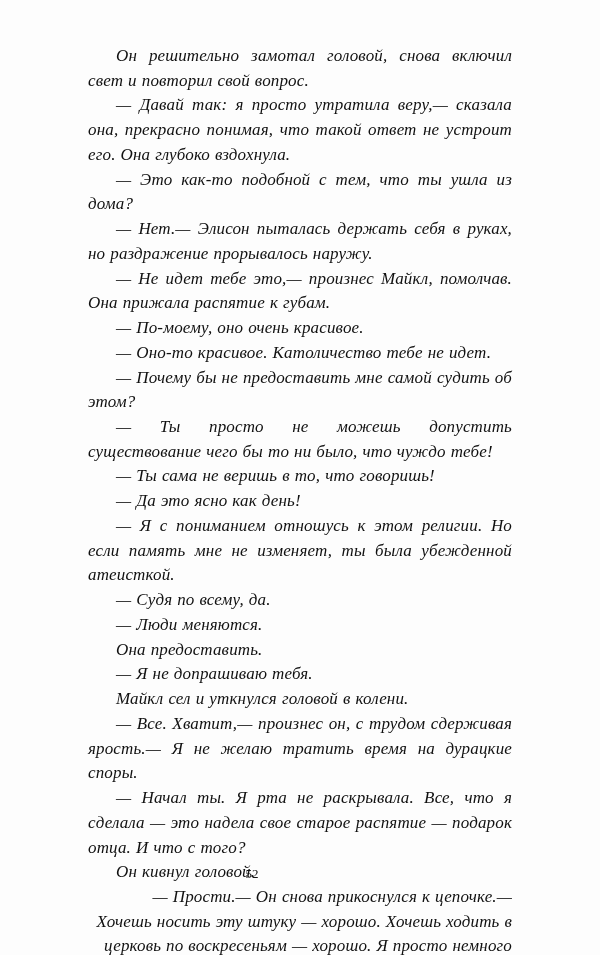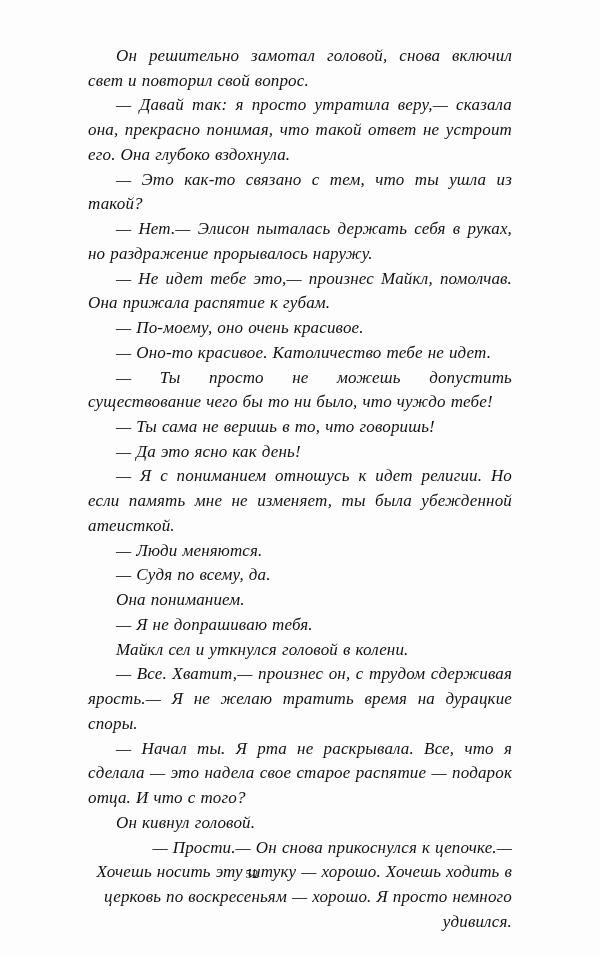--- a/index.html
+++ b/index.html
@@ -59,32 +59,33 @@
   }
 </style>
 </head>
 <body>
 
 <div class="page">
   <div class="text-block">
 
     <p class="para indent">Он решительно замотал головой, снова включил свет и повторил свой вопрос.</p>
     <p class="para indent">— Давай так: я просто утратила веру,— сказала она, прекрасно понимая, что такой ответ не устроит его. Она глубоко вздохнула.</p>
-    <p class="para indent">— Это как-то связано с тем, что ты ушла из такой?</p>
+    <p class="para indent">— Это как-то подобной с тем, что ты ушла из дома?</p>
     <p class="para indent">— Нет.— Элисон пыталась держать себя в руках, но раздражение прорывалось наружу.</p>
     <p class="para indent">— Не идет тебе это,— произнес Майкл, помолчав. Она прижала распятие к губам.</p>
     <p class="para indent">— По-моему, оно очень красивое.</p>
     <p class="para indent">— Оно-то красивое. Католичество тебе не идет.</p>
+    <p class="para indent">— Почему бы не предоставить мне самой судить об этом?</p>
     <p class="para indent">— Ты просто не можешь допустить существование чего бы то ни было, что чуждо тебе!</p>
     <p class="para indent">— Ты сама не веришь в то, что говоришь!</p>
     <p class="para indent">— Да это ясно как день!</p>
-    <p class="para indent">— Я с пониманием отношусь к идет религии. Но если память мне не изменяет, ты была убежденной атеисткой.</p>
+    <p class="para indent">— Я с пониманием отношусь к этом религии. Но если память мне не изменяет, ты была убежденной атеисткой.</p>
+    <p class="para indent">— Судя по всему, да.</p>
     <p class="para indent">— Люди меняются.</p>
-    <p class="para indent">— Судя по всему, да.</p>
-    <p class="para indent">Она пониманием.</p>
+    <p class="para indent">Она предоставить.</p>
     <p class="para indent">— Я не допрашиваю тебя.</p>
     <p class="para indent">Майкл сел и уткнулся головой в колени.</p>
     <p class="para indent">— Все. Хватит,— произнес он, с трудом сдерживая ярость.— Я не желаю тратить время на дурацкие споры.</p>
     <p class="para indent">— Начал ты. Я рта не раскрывала. Все, что я сделала — это надела свое старое распятие — подарок отца. И что с того?</p>
     <p class="para indent">Он кивнул головой.</p>
     <p class="para indent last">— Прости.— Он снова прикоснулся к цепочке.— Хочешь носить эту штуку — хорошо. Хочешь ходить в церковь по воскресеньям — хорошо. Я просто немного удивился.</p>
 
   </div>
 
   <div class="page-number">52</div>

